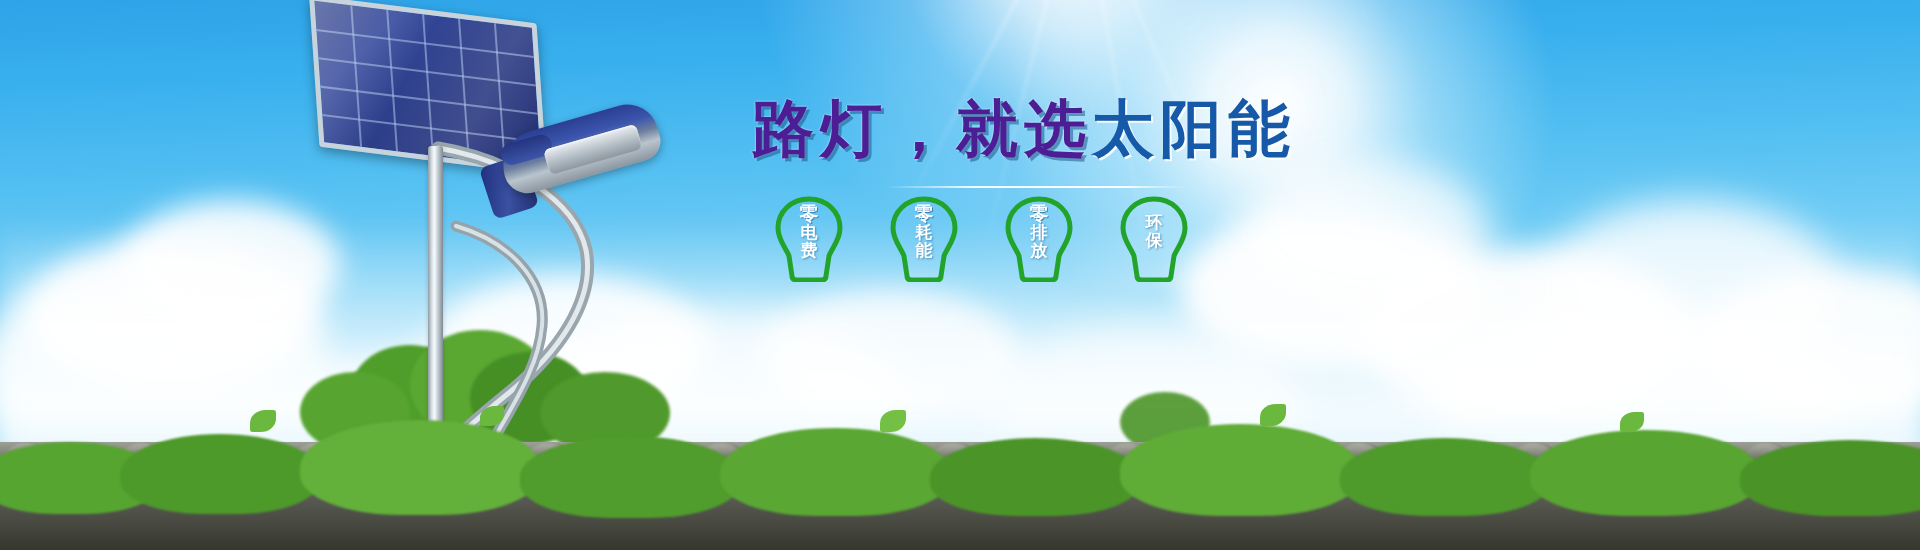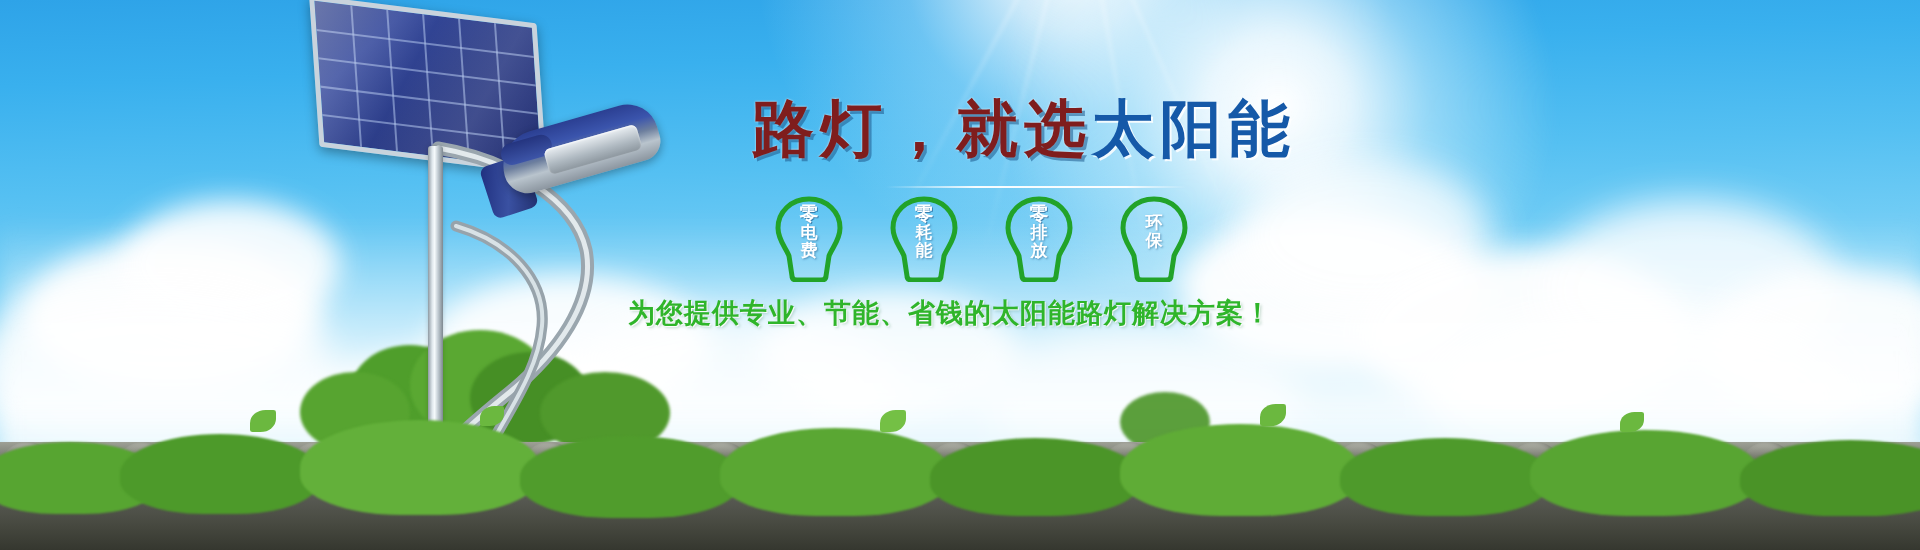--- a/index.html
+++ b/index.html
@@ -114,21 +114,21 @@
 
   
   .content{position:absolute;left:0;top:0;width:1920px;height:550px;}
 
   .headline{
     position:absolute;left:752px;top:98px;
     font-size:62px;font-weight:bold;letter-spacing:6px;line-height:1;
     white-space:nowrap;
   }
   .headline .w{
-    color:#7f1d1d;
+    color:#4c1d95;
     text-shadow:3px 3px 0 rgba(30,90,140,.55), 0 0 2px rgba(255,255,255,.9);
   }
   .headline .b{
     color:#1559a8;
     text-shadow:2px 2px 0 rgba(255,255,255,.85);
   }
   .rule{
     position:absolute;left:886px;top:186px;width:300px;height:2px;
     background:linear-gradient(90deg,rgba(255,255,255,0),rgba(255,255,255,.95) 30%,rgba(255,255,255,.95) 80%,rgba(255,255,255,0));
   }
@@ -334,16 +334,15 @@
         </svg>
         <div class="btxt" style="top:18px">
           <span class="bnum"></span>
           <span class="bl1">环</span>
           <span class="bl2">保</span>
         </div>
       </div>
 
     </div>
 
-    <div class="subtitle">为您提供专业、节能、省钱的太阳能路灯解决方案！</div>
 
   </div>
 </div>
 
 </body></html>

